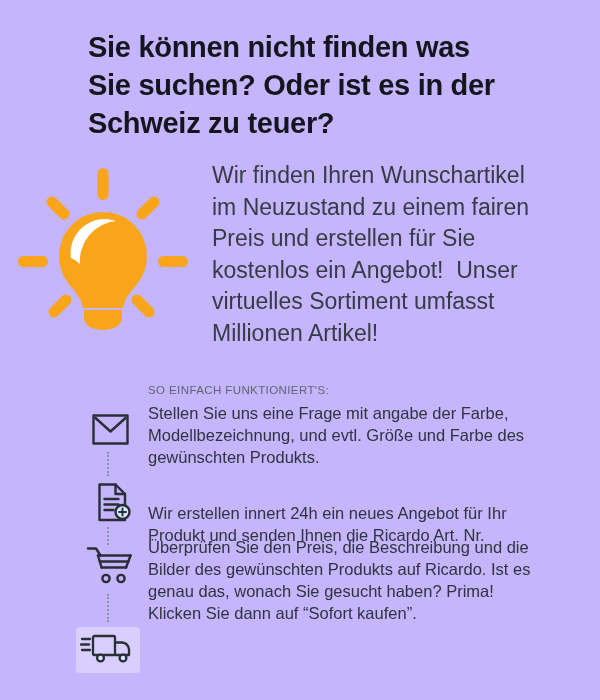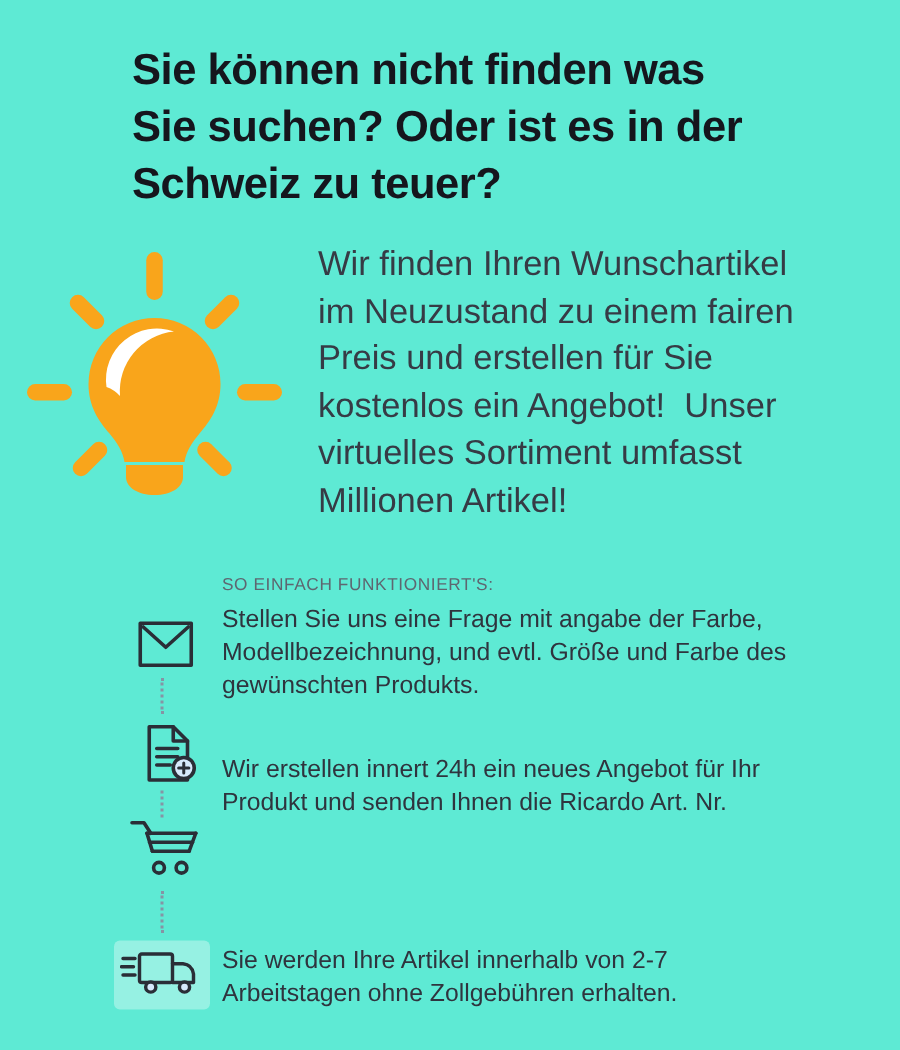--- a/index.html
+++ b/index.html
@@ -5,21 +5,21 @@
   html, body { margin: 0; padding: 0; }
   body {
     width: 600px; height: 700px;
     font-family: "Liberation Sans", "DejaVu Sans", sans-serif;
     background: #d6e9fc;
     overflow: hidden;
   }
   .page {
     position: relative;
     width: 600px; height: 700px;
-    background: #5eead4;
+    background: #c4b5fd;
   }
   .abs { position: absolute; }
   .heading {
     left: 88px; top: 28px; width: 486px;
     font-size: 29px; font-weight: 700; line-height: 38px;
     letter-spacing: -0.3px;
     color: #15161d;
     white-space: pre-line;
   }
   .intro-text {
@@ -114,28 +114,30 @@
     <svg width="46" height="40" viewBox="0 0 46 40" fill="none" stroke="#2a2e37" stroke-width="2.4" stroke-linecap="round" stroke-linejoin="round">
       <path d="M2,3.5 h8 l4.5,7"></path>
       <path d="M12,10.5 h32.5"></path>
       <path d="M13.8,16.5 h28.5"></path>
       <path d="M15.6,22.5 h24.5"></path>
       <path d="M12,10.5 l3.6,12 M44.5,10.5 l-4.4,12"></path>
       <circle cx="20" cy="33.5" r="3.6"></circle>
       <circle cx="35" cy="33.5" r="3.6"></circle>
     </svg>
   </div>
+  <div class="abs step-text" style="top:536px;">Überprüfen Sie den Preis, die Beschreibung und die
+Bilder des gewünschten Produkts auf Ricardo. Ist es
+genau das, wonach Sie gesucht haben? Prima!
+Klicken Sie dann auf “Sofort kaufen”.</div>
   <div class="abs connector" style="top:594px; height:28px;"></div>
 
   <div class="abs icon-tile" style="top:627px;"></div>
   <div class="abs" style="left:80px; top:633px;">
     <svg width="54" height="31" viewBox="0 0 54 31" fill="none" stroke="#2a2e37" stroke-width="2.3" stroke-linecap="round" stroke-linejoin="round">
       <path d="M2,6 h8 M1,11.5 h8 M2,17 h8"></path>
       <rect x="13" y="3" width="22" height="19" rx="1.5"></rect>
       <path d="M35,9.5 h7 c3.8,0.4 6.4,3 7,6.8 v5.7 h-14"></path>
       <circle cx="20.5" cy="25" r="3.4" fill="#d6e9fc"></circle>
       <circle cx="43" cy="25" r="3.4" fill="#d6e9fc"></circle>
     </svg>
   </div>
-  <div class="abs step-text" style="top:629px;">Sie werden Ihre Artikel innerhalb von 2-7
-Arbeitstagen ohne Zollgebühren erhalten.</div>
 
 </div>
 
 </body></html>

